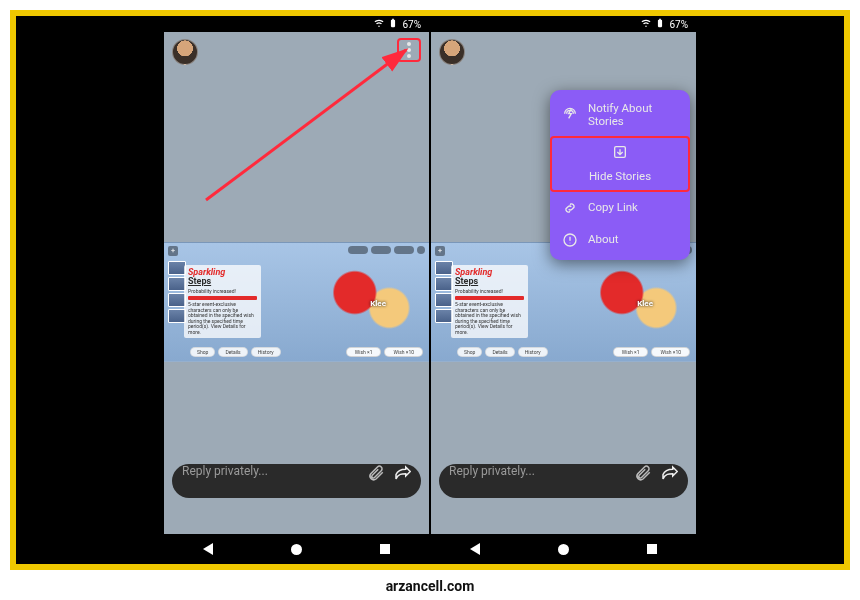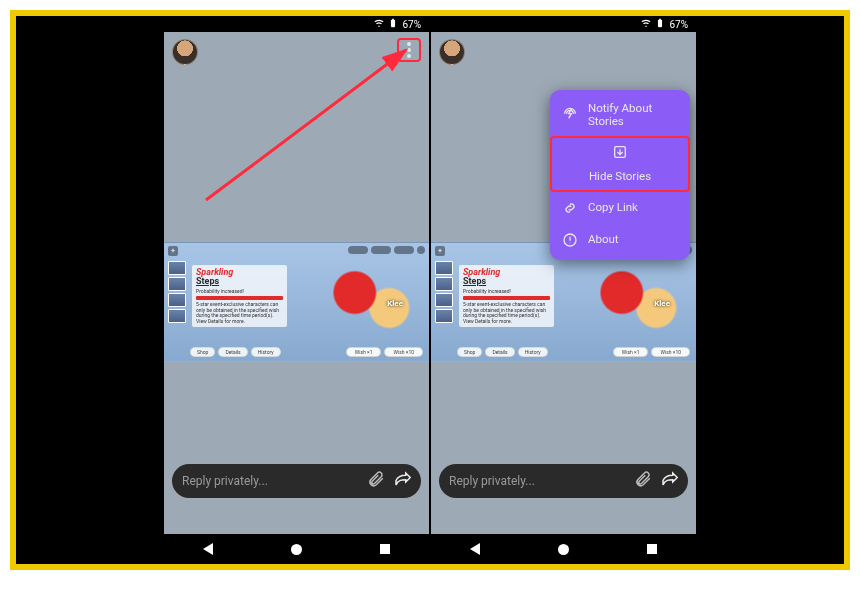--- a/index.html
+++ b/index.html
@@ -17,37 +17,37 @@
   .highlight-more { border: 2px solid #ff2a3c; border-radius: 4px; }
   .storybody { flex: 1; position: relative; }
   .storyimg { position: absolute; left: 0; right: 0; top: 170px; height: 120px;
     background:
       radial-gradient(circle at 72% 42%, #e32a2a 10%, transparent 11%),
       radial-gradient(circle at 85% 55%, #f4c97b 8%, transparent 9%),
       linear-gradient(#a8c5e6, #88a9cf);
     border-top: 1px solid rgba(0,0,0,.1); border-bottom: 1px solid rgba(0,0,0,.1);
     overflow: hidden;
   }
-  .sparkbox { position: absolute; left: 28px; top: 22px; width: 95px; background: rgba(255,255,255,.75); border-radius: 2px; padding: 3px 4px; }
+  .sparkbox { position: absolute; left: 20px; top: 22px; width: 77px; background: rgba(255,255,255,.75); border-radius: 2px; padding: 3px 4px; }
   .sparkbox .t1 { color: #e32a2a; font-weight: 700; font-size: 9px; font-style: italic; line-height: 1; }
   .sparkbox .t2 { color: #2a2a2a; font-weight: 700; font-size: 9px; line-height: 1.1; text-decoration: underline; }
   .sparkbox .t3 { color: #333; font-size: 5px; margin-top: 2px; line-height: 1.1; }
   .sparkbox .bar { height: 4px; background: #e32a2a; margin-top: 2px; border-radius: 1px; }
-  .charname { position: absolute; right: 26px; top: 56px; color: #fff; font-size: 8px; font-weight: 700; text-shadow: 0 0 3px #000; padding-left: 31px; }
+  .charname { position: absolute; right: 43px; top: 56px; color: #fff; font-size: 8px; font-weight: 700; text-shadow: 0 0 3px #000; padding-left: 31px; }
   .thumbs { position: absolute; left: 4px; top: 18px; width: 20px; }
   .thumbs div { width: 18px; height: 14px; background: linear-gradient(#6a82a8,#4a628a); border: 1px solid #fff; margin-bottom: 2px; border-radius: 1px; }
   .pillrow { position: absolute; left: 26px; bottom: 4px; display: flex; gap: 3px; }
   .pillrow span { font-size: 5px; background: rgba(255,255,255,.85); color: #444; padding: 1px 6px; border-radius: 6px; border: 1px solid rgba(0,0,0,.1); }
   .wishrow { position: absolute; right: 6px; bottom: 4px; display: flex; gap: 3px; }
   .wishrow span { font-size: 5px; background: rgba(255,255,255,.92); color: #444; padding: 1px 8px; border-radius: 6px; border: 1px solid rgba(0,0,0,.15); }
   .toprow { position: absolute; left: 4px; right: 4px; top: 3px; height: 10px; display: flex; justify-content: space-between; }
   .toprow .plus { width: 10px; height: 10px; background: rgba(0,0,0,.4); color: #fff; font-size: 8px; text-align: center; line-height: 10px; border-radius: 2px; }
   .toprow .rgroup { display: flex; gap: 3px; }
   .toprow .rgroup span { height: 8px; min-width: 20px; background: rgba(0,0,0,.4); border-radius: 4px; }
-  .replybar { position: absolute; left: 8px; right: 8px; bottom: 36px; height: 34px; background: #2a2a2a; border-radius: 17px; display: flex; align-items: center; padding: 0 10px; gap: 8px; }
+  .replybar { position: absolute; left: 8px; right: 8px; bottom: 36px; height: 34px; background: #2a2a2a; border-radius: 17px; display: flex; padding: 0 10px; gap: 8px; }
   .replybar .ph { flex: 1; color: #9a9a9a; font-size: 12px; }
   .replybar svg { width: 18px; height: 18px; }
   .navbar { height: 30px; background: #000; display: flex; justify-content: space-around; align-items: center; }
   .navbar .tri { width: 0; height: 0; border-top: 6px solid transparent; border-bottom: 6px solid transparent; border-right: 10px solid #fff; }
   .navbar .circ { width: 11px; height: 11px; border-radius: 50%; background: #fff; }
   .navbar .sq { width: 10px; height: 10px; background: #fff; }
   .menu { position: absolute; right: 6px; top: 18px; width: 140px; background: #8b5cf6; border-radius: 10px; padding: 4px 0; box-shadow: 0 4px 16px rgba(0,0,0,.5); z-index: 10; }
   .menuitem { display: flex; align-items: center; gap: 10px; padding: 8px 12px; color: #e8e8e8; font-size: 11.5px; line-height: 1.15; }
   .menuitem svg { width: 16px; height: 16px; flex-shrink: 0; }
   .menuitem.highlight { outline: 2px solid #ff2a3c; outline-offset: -2px; border-radius: 4px; flex-direction: column; }
@@ -258,13 +258,14 @@
     <svg class="arrow" style="left:160px; top:14px;" width="260" height="190">
       <defs>
           <marker id="ah" markerWidth="10" markerHeight="10" refX="8" refY="3" orient="auto">
         <path d="M0,0 L0,6 L9,3 z" fill="#ff2a3c"></path>
       </marker>
         </defs>
       <line x1="30" y1="170" x2="230" y2="20" stroke="#ff2a3c" stroke-width="3" marker-end="url(#ah)"></line>
     </svg>
   </div>
 
+  <div class="watermark">arzancell.com</div>
 </div>
 
 </body></html>

